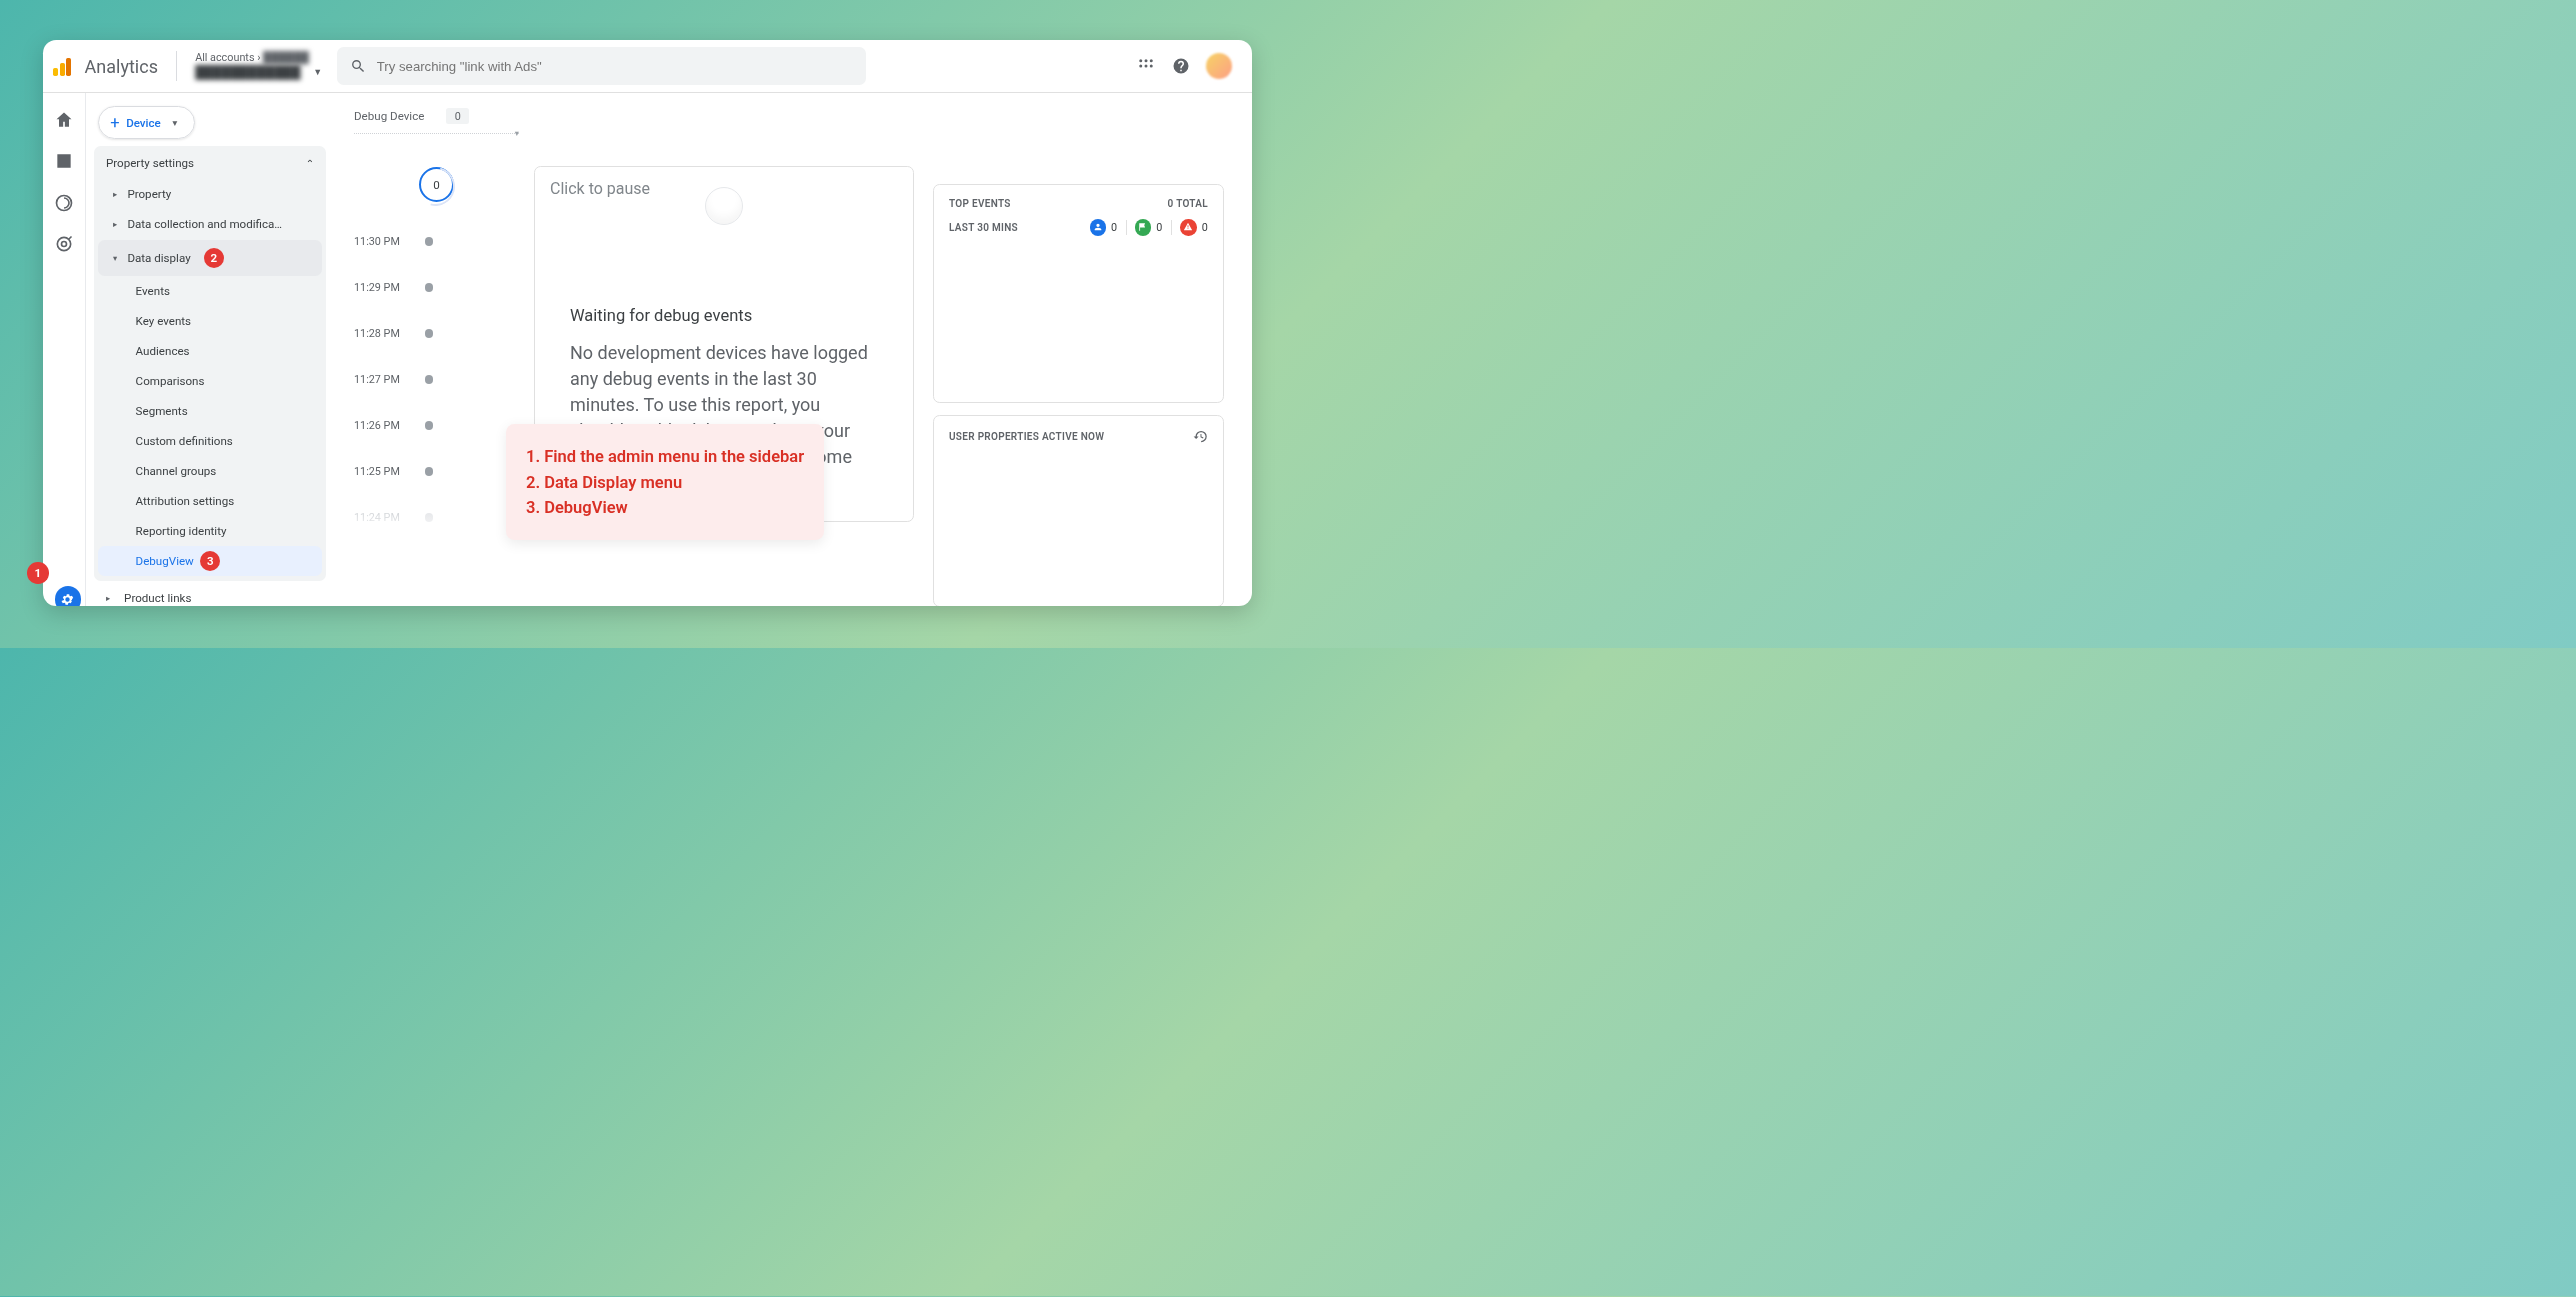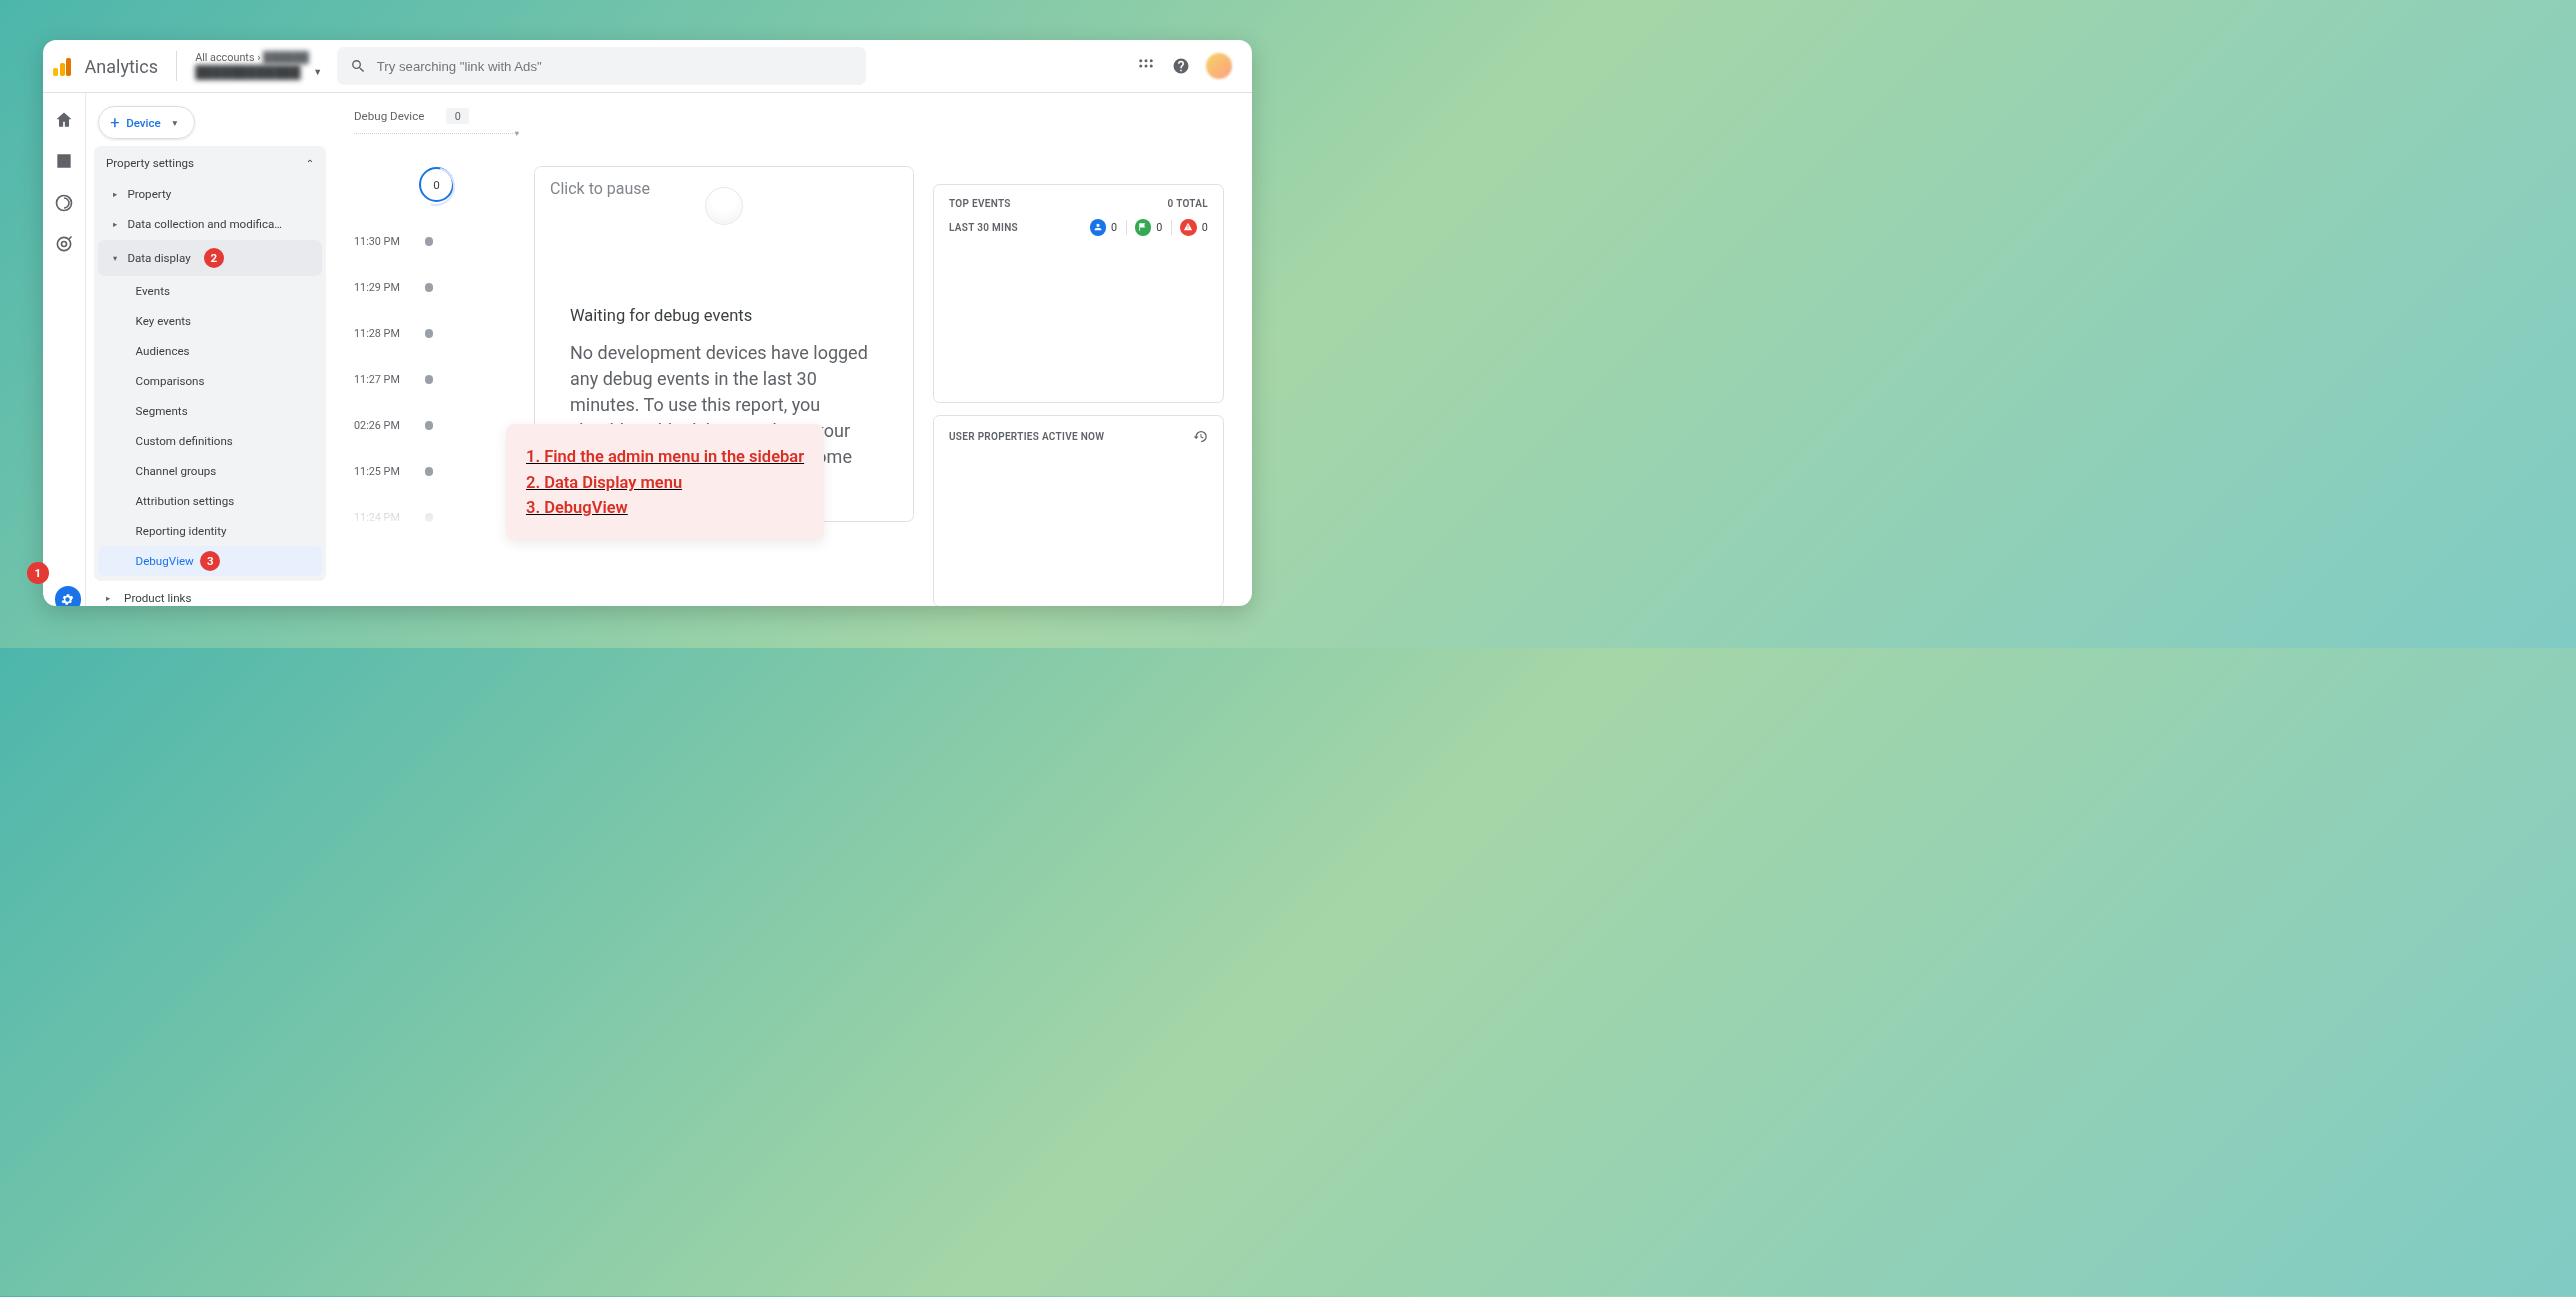--- a/index.html
+++ b/index.html
@@ -201,21 +201,20 @@
   .ic-red { background:#ea4335; }
   .rcard.tall { height:192px; }
   .history-icon { width:15px; height:15px; fill:#5f6368; }
 
   
   .overlay-steps {
     position:absolute; left:172px; top:331px;
     background:#fdecec; border-radius:8.3px;
     padding:16.5px 20px;
     box-shadow: 0 3.3px 13.2px rgba(0,0,0,0.08);
-    text-decoration: underline;
   }
   .overlay-steps p { color:#d93025; font-size:16.5px; font-weight:600; margin:6.6px 0; }
 
   
   .ext-badge {
     position:absolute;
     width:21.5px; height:21.5px; border-radius:50%;
     background:#e53935; color:#fff;
     display:flex; align-items:center; justify-content:center;
     font-size:11.6px; font-weight:700;
@@ -361,21 +360,21 @@
             </div>
           <div class="tl-row">
               <div class="tl-time">11:28 PM</div>
               <div class="tl-dot"></div>
             </div>
           <div class="tl-row">
               <div class="tl-time">11:27 PM</div>
               <div class="tl-dot"></div>
             </div>
           <div class="tl-row">
-              <div class="tl-time">02:26 PM</div>
+              <div class="tl-time">11:26 PM</div>
               <div class="tl-dot"></div>
             </div>
           <div class="tl-row">
               <div class="tl-time">11:25 PM</div>
               <div class="tl-dot"></div>
             </div>
           <div class="tl-row faded">
               <div class="tl-time">11:24 PM</div>
               <div class="tl-dot"></div>
             </div>

